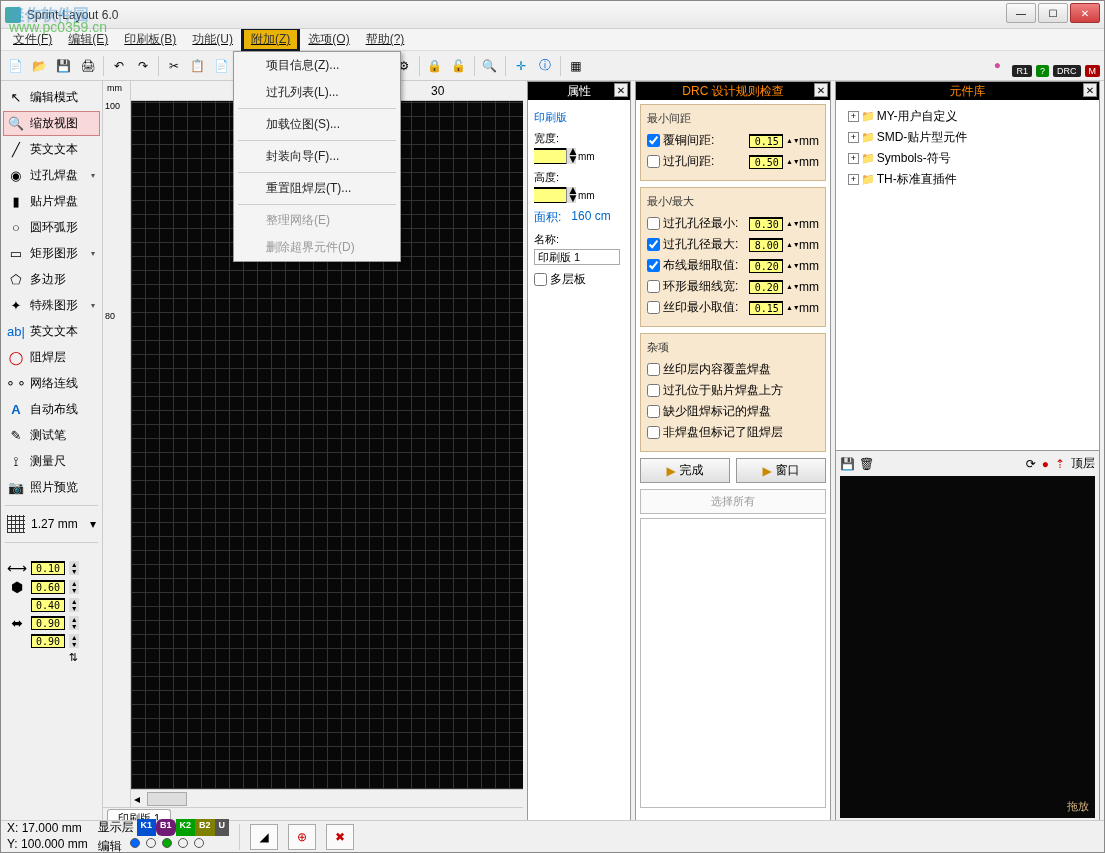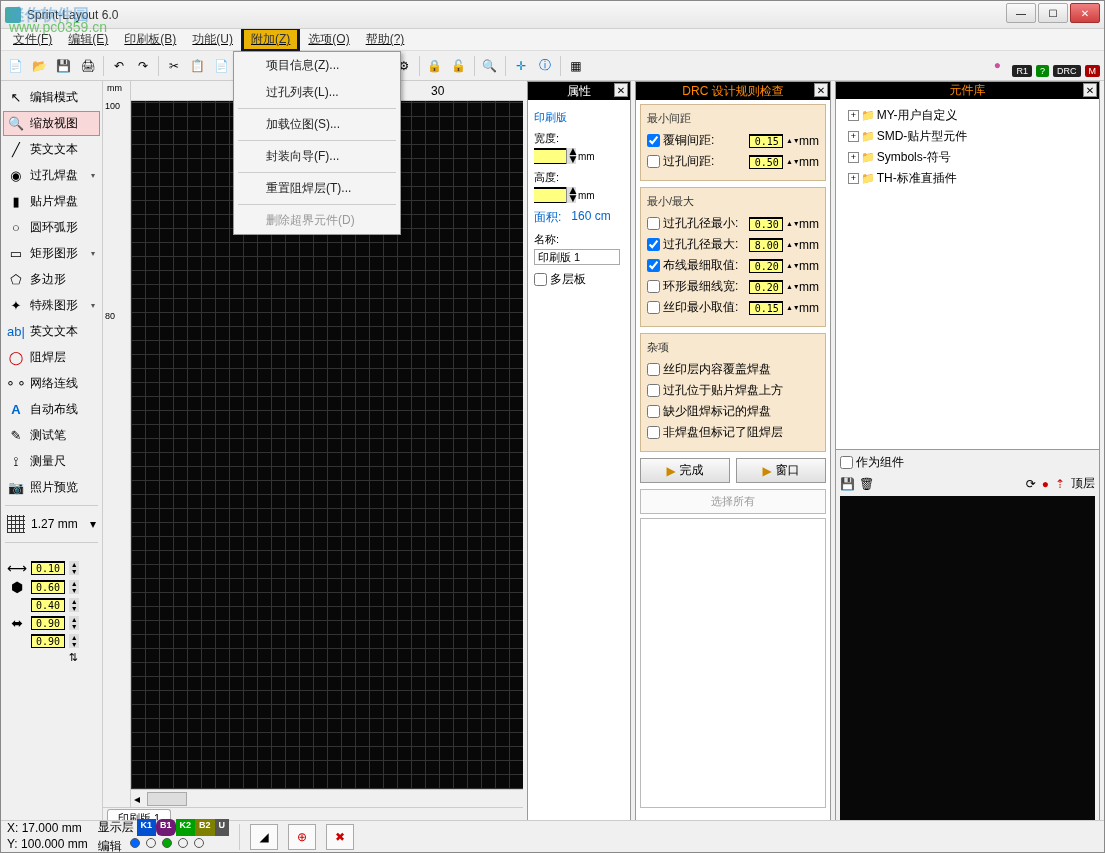--- a/index.html
+++ b/index.html
@@ -150,20 +150,21 @@
 <div class="dropdown">
   <div class="dditem">项目信息(Z)...</div>
   <div class="dditem">过孔列表(L)...</div>
   <div class="sep"></div>
   <div class="dditem">加载位图(S)...</div>
   <div class="sep"></div>
   <div class="dditem">封装向导(F)...</div>
   <div class="sep"></div>
   <div class="dditem">重置阻焊层(T)...</div>
   <div class="sep"></div>
+  <div class="dditem disabled">整理网络(E)</div>
   <div class="dditem disabled">删除超界元件(D)</div>
 </div>
 
 <div class="toolbar">
   <div class="tbtn">📄</div>
   <div class="tbtn">📂</div>
   <div class="tbtn">💾</div>
   <div class="tbtn">🖨</div>
   <div class="tsep"></div>
   <div class="tbtn">↶</div>
@@ -428,23 +429,20 @@
         <div class="closex">✕</div>
       </div>
       <div class="panel-body" style="flex:0 0 350px">
         <div class="tree-item"><span class="tree-plus">+</span>📁<span>MY-用户自定义</span></div>
         <div class="tree-item"><span class="tree-plus">+</span>📁<span>SMD-贴片型元件</span></div>
         <div class="tree-item"><span class="tree-plus">+</span>📁<span>Symbols-符号</span></div>
         <div class="tree-item"><span class="tree-plus">+</span>📁<span>TH-标准直插件</span></div>
       </div>
       <div class="comp-panel">
         <div class="comp-hd">
-          <label><input type="checkbox" style=""><span>作为组件</span></label>
-        </div>
-        <div class="comp-hd">
           <span>💾</span>
           <span>🗑</span>
           <div class="right">
             <span>⟳</span>
             <span style="color:#c00">●</span>
             <span style="color:#c00">⇡</span>
             <span>顶层</span>
           </div>
         </div>
         <div class="comp-canvas">

